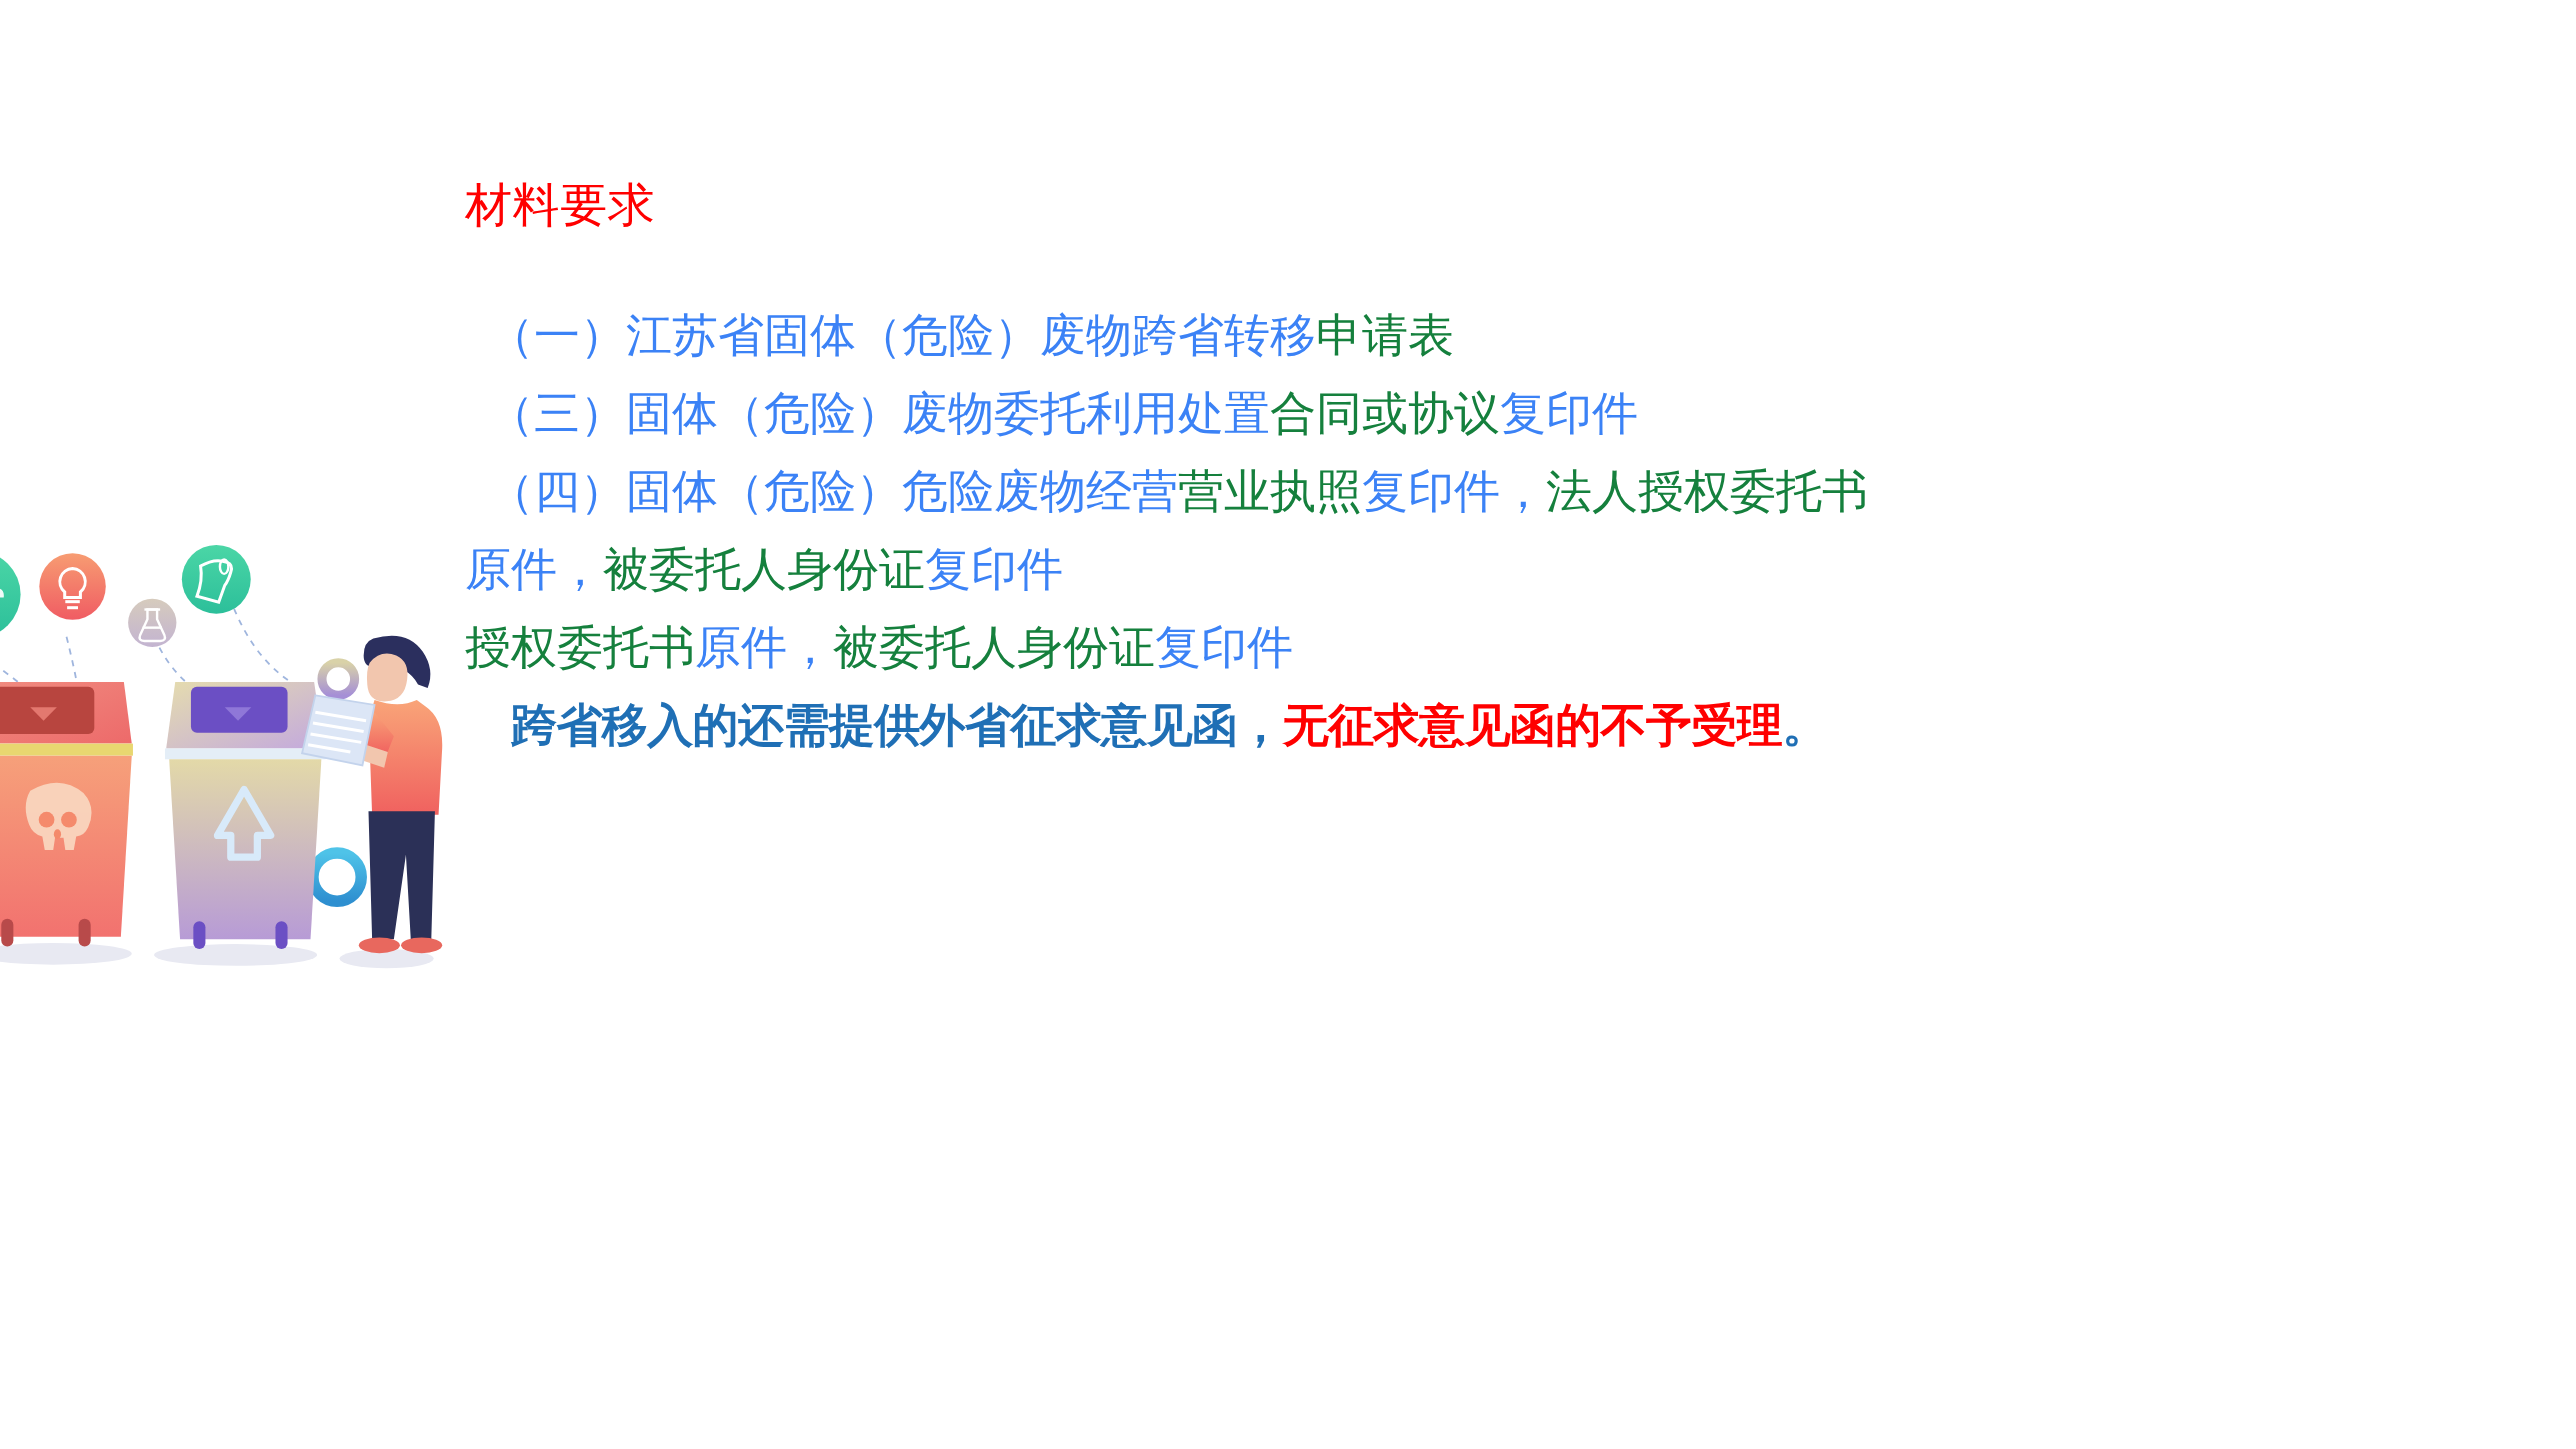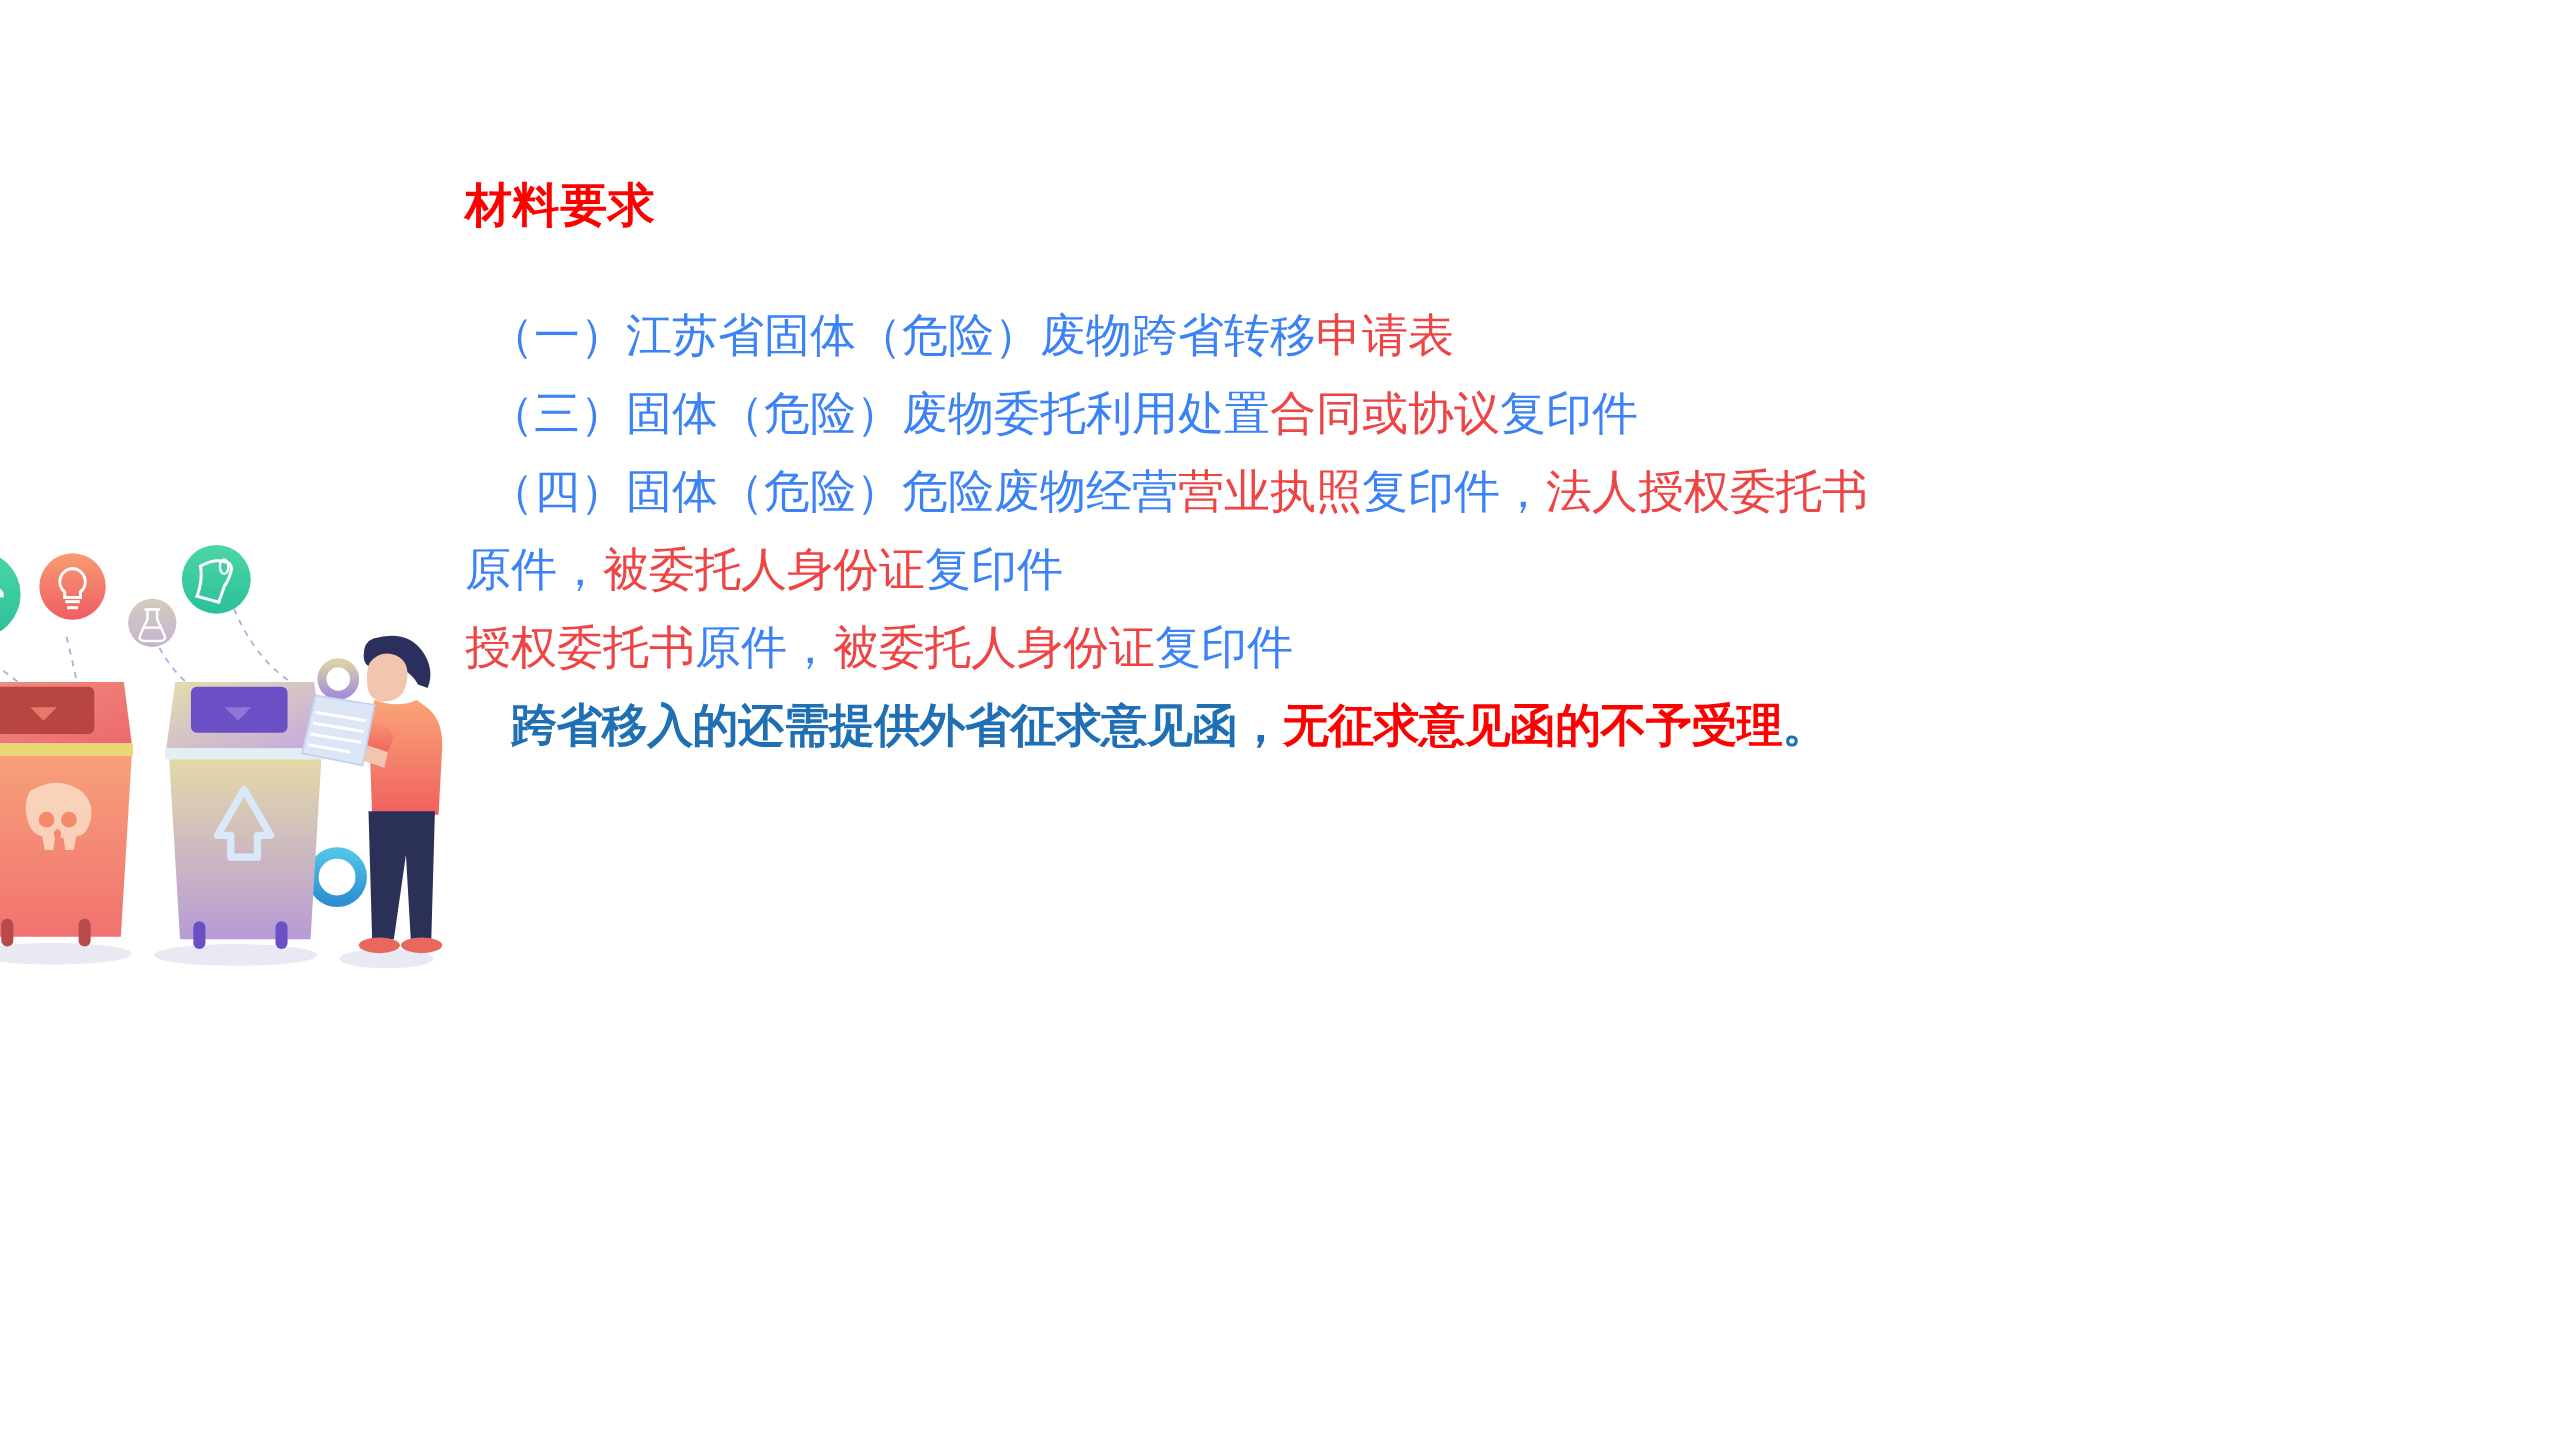--- a/index.html
+++ b/index.html
@@ -27,41 +27,41 @@
   
   #slide-text {
     position: absolute;
     left: 465px;
     top: 181px;
     width: 2011px;
   }
 
   #title {
     font-size: 47px;
-    font-weight: bold;
+    font-weight: normal;
     color: #FF0000;
     line-height: 1.0;
     letter-spacing: 0.6px;
     margin: 0 0 68px 0;
     white-space: nowrap;
   }
 
   .para {
     font-size: 46px;
     line-height: 78px;
     color: #1F6FB5;
     white-space: nowrap;
     letter-spacing: 0px;
   }
 
   .indent { display: inline-block; width: 23px; }
   .indent-wide { display: inline-block; width: 46px; }
 
   .blue { color: #3b82f6; }
-  .red  { color: #ef4444; }
+  .red  { color: #15803d; }
 
   .bold-line {
     font-weight: bold;
     letter-spacing: -0.6px;
   }
   .bold-line .blue { color: #1F6FB5; }
   .bold-line .red  { color: #FF0000; }
 </style>
 </head>
 <body>

